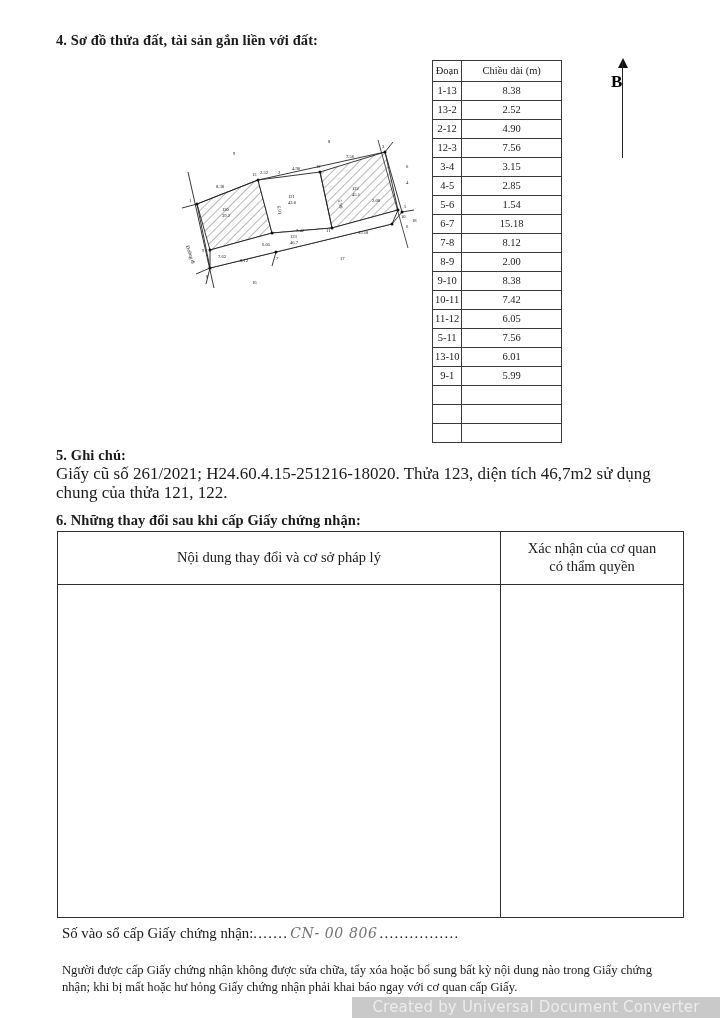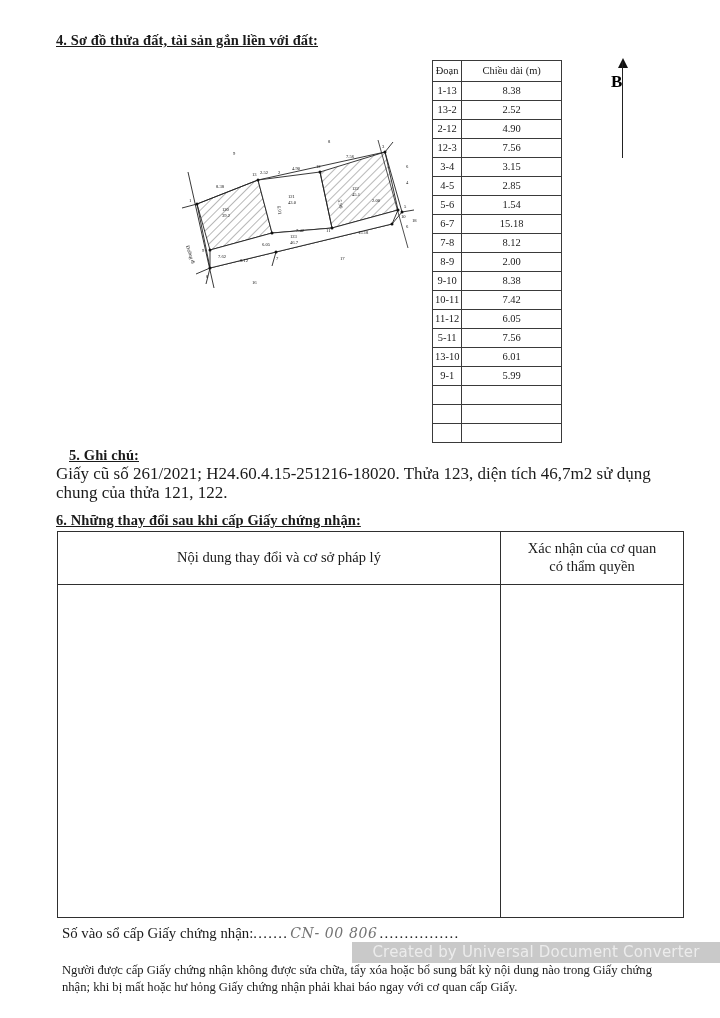--- a/index.html
+++ b/index.html
@@ -18,25 +18,24 @@
   }
 
   
   .sec-heading {
     position: absolute;
     font-family: "Liberation Serif", serif;
     font-weight: bold;
     font-size: 14.5px;
     letter-spacing: 0.1px;
     white-space: nowrap;
-    text-decoration: underline;
   }
 
   #heading-4 { left: 56px; top: 32px; }
-  #heading-5 { left: 69px; top: 447px; text-align: center; }
+  #heading-5 { left: 56px; top: 447px; text-align: center; }
   #heading-6 { left: 56px; top: 512px; }
 
   
   #note-body {
     position: absolute;
     left: 56px;
     top: 464px;
     width: 610px;
     font-size: 17px;
     line-height: 19px;
@@ -167,21 +166,21 @@
     top: 962px;
     width: 604px;
     font-size: 12.6px;
     line-height: 16.5px;
   }
 
   
   #watermark {
     position: absolute;
     left: 352px;
-    top: 942px;
+    top: 997px;
     width: 368px;
     height: 21px;
     background: #c9c9c9;
     color: #ececec;
     font-family: "DejaVu Sans", sans-serif;
     font-size: 15px;
     line-height: 21px;
     text-align: center;
     letter-spacing: 0.2px;
     white-space: nowrap;

